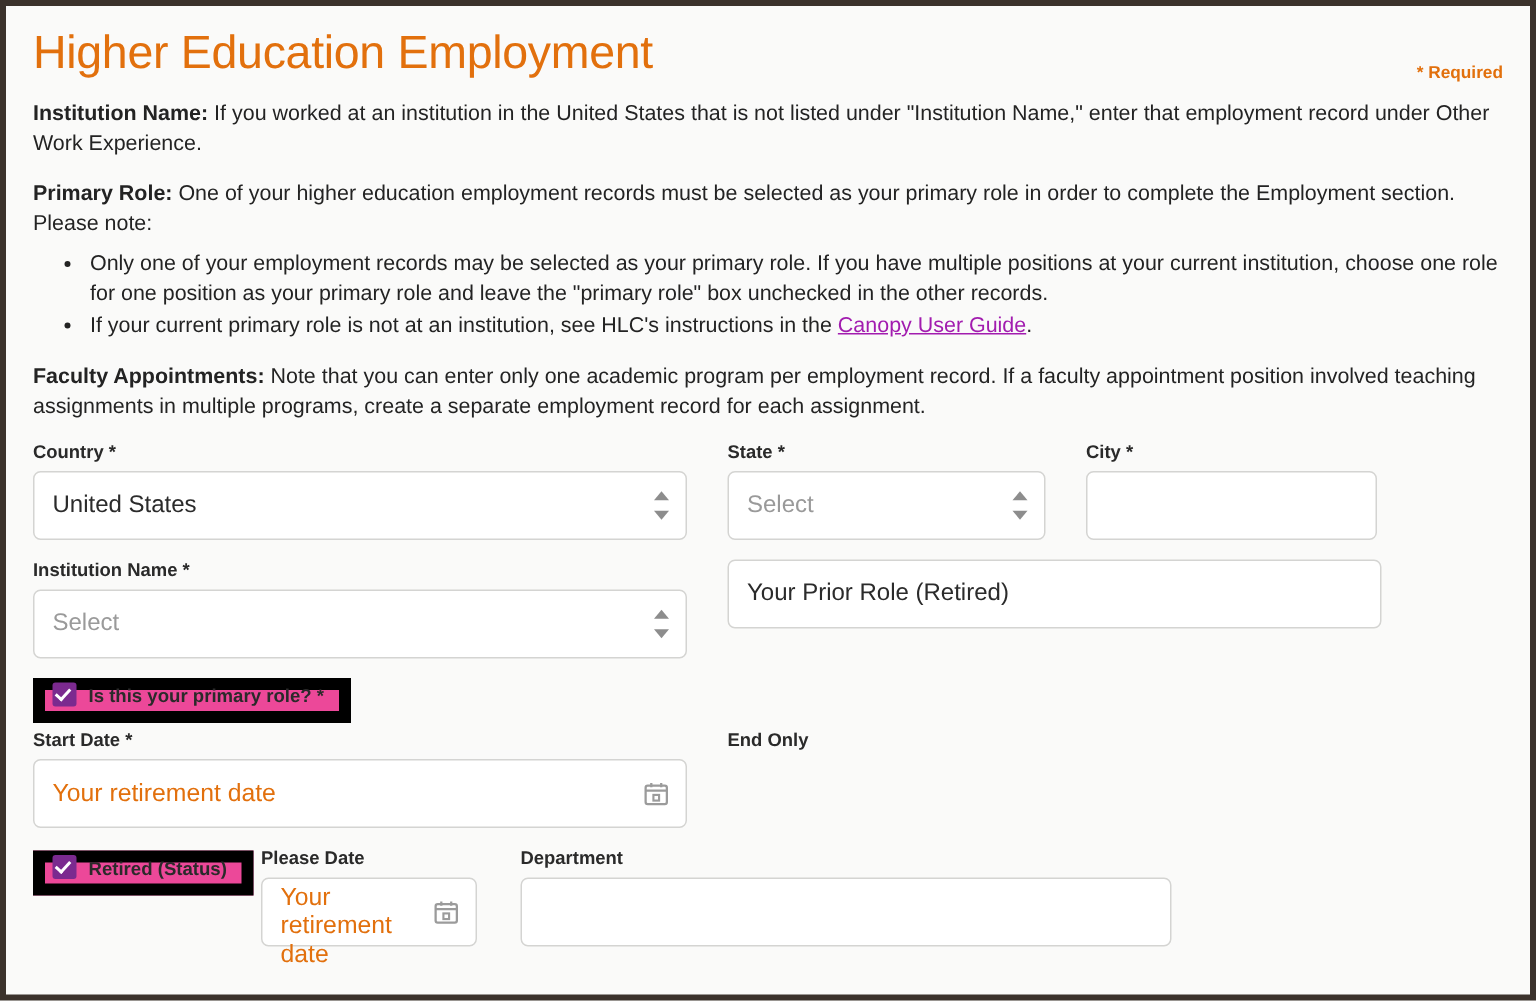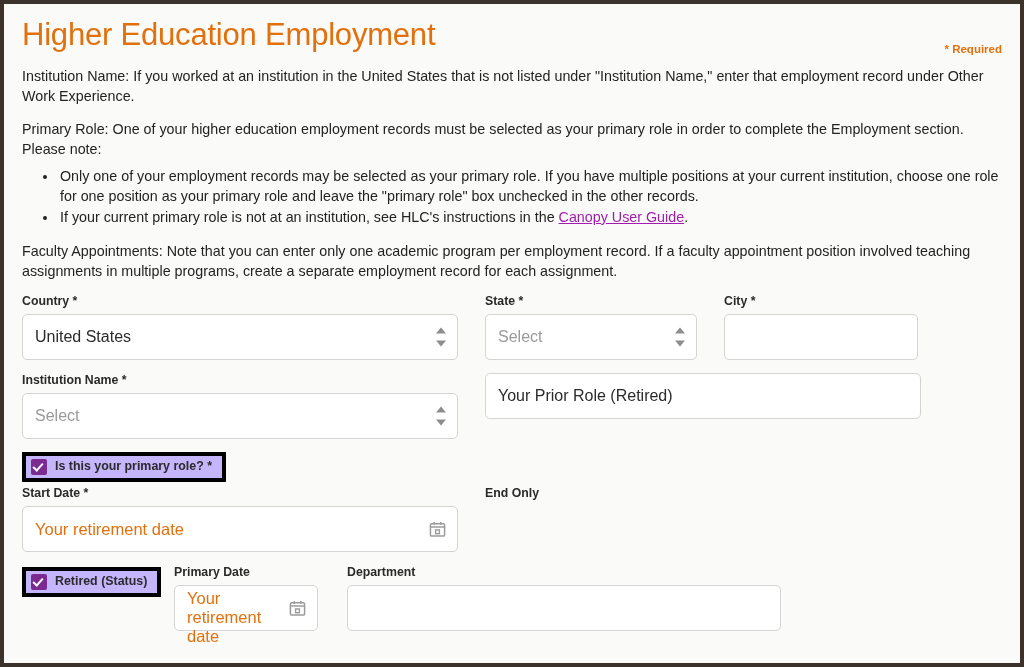--- a/index.html
+++ b/index.html
@@ -52,21 +52,21 @@
   }
 
   
   .para {
     font-size: 14.3px;
     line-height: 20px;
     color: #232323;
     margin: 0 0 13px 0;
     max-width: 990px;
   }
-  .para b { font-weight: normal; }
+  .para b { font-weight: bold; }
   ul.notes {
     margin: -6px 0 14px 0;
     padding-left: 36px;
     max-width: 990px;
   }
   ul.notes li {
     font-size: 14.3px;
     line-height: 20px;
     color: #232323;
     margin-bottom: 1px;
@@ -145,23 +145,23 @@
     right: 11px;
     top: 50%;
     transform: translateY(-50%);
     width: 17px;
     height: 17px;
   }
 
   
   .hl-box {
     display: inline-flex;
-    align-items: flex-start;
-    border: 4px solid #000000;
-    background: #c4b5fd;
+    align-items: flex-end;
+    border: 8px solid #000000;
+    background: #ec4899;
     padding: 3px 10px 3px 5px;
     box-sizing: border-box;
     height: 30px;
   }
   .cbx {
     width: 16px;
     height: 16px;
     background: #7b2a8f;
     border-radius: 2px;
     position: relative;
@@ -311,21 +311,21 @@
       </div>
 
       <div class="bottom-row">
         <div class="retired-cb-col">
           <div class="hl-box retired-wrap">
             <span class="cbx"></span>
             <span class="cbx-label">Retired (Status)</span>
           </div>
         </div>
         <div class="w-retdate">
-          <label class="field-label">Primary Date</label>
+          <label class="field-label">Please Date</label>
           <div class="ctl orange two-line">
             <span>Your</span>
             <span>retirement date</span>
             <svg class="cal-icon" viewBox="0 0 18 18">
               <rect x="1.5" y="3.5" width="15" height="13" rx="1.5" fill="none" stroke="#9b9b9b" stroke-width="1.6"></rect>
               <line x1="1.5" y1="7" x2="16.5" y2="7" stroke="#9b9b9b" stroke-width="1.6"></line>
               <line x1="5.5" y1="1.5" x2="5.5" y2="4.5" stroke="#9b9b9b" stroke-width="1.6"></line>
               <line x1="12.5" y1="1.5" x2="12.5" y2="4.5" stroke="#9b9b9b" stroke-width="1.6"></line>
               <rect x="7" y="10" width="4" height="4" fill="none" stroke="#9b9b9b" stroke-width="1.5"></rect>
             </svg>

